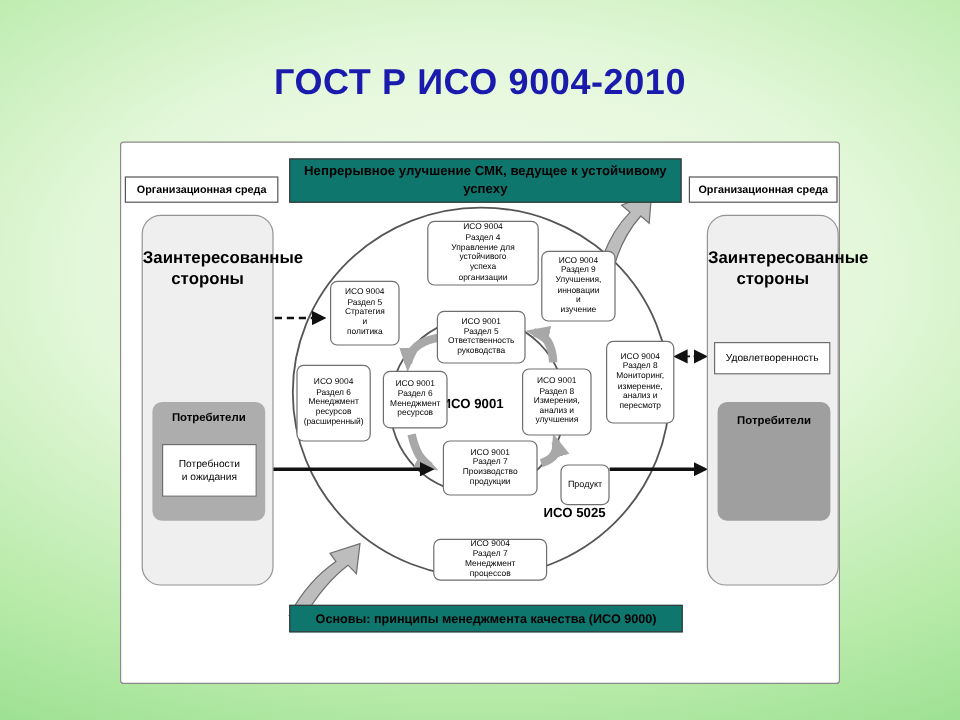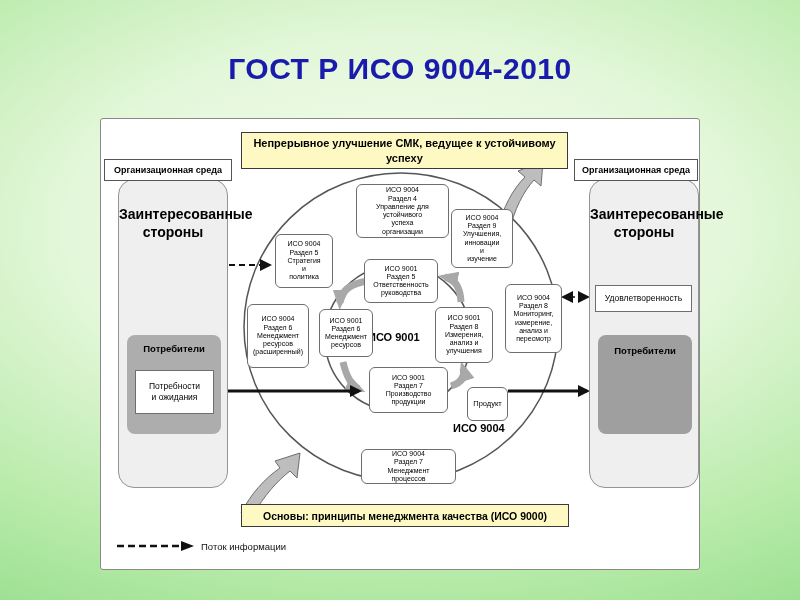--- a/index.html
+++ b/index.html
@@ -4,25 +4,25 @@
 <style>
   html,body{margin:0;padding:0;}
   body{font-family:"Liberation Sans",sans-serif;}
   .slide{position:relative;width:800px;height:600px;overflow:hidden;
     background:radial-gradient(ellipse 120% 90% at 50% 38%, #f7fdf3 0%, #e3f7d9 35%, #b6eaa7 65%, #7ed57a 100%);}
   .slide-title{position:absolute;left:0;top:52px;width:100%;text-align:center;
     font-size:30px;font-weight:bold;color:#1a1aad;letter-spacing:.5px;}
   .panel{position:absolute;left:100px;top:118px;width:600px;height:452px;
     background:#fff;border:1px solid #8a8a8a;border-radius:3px;box-sizing:border-box;}
   .layer{position:absolute;left:0;top:0;}
-  .banner{position:absolute;background:#fef9c3;border:1.5px solid #3a3a3a;display:flex;align-items:center;justify-content:center;
+  .banner{position:absolute;background:#0f766e;border:1.5px solid #3a3a3a;display:flex;align-items:center;justify-content:center;
     text-align:center;font-weight:bold;box-sizing:border-box;padding:2px 10px;}
   .banner.top{left:140px;top:13px;width:327px;height:37px;font-size:11px;line-height:1.3;}
   .banner.bottom{left:140px;top:385px;width:328px;height:23px;font-size:10.5px;}
-  .env-header{position:absolute;top:40px;height:22px;background:#fff;border:1px solid #555;
+  .env-header{position:absolute;top:28px;height:22px;background:#fff;border:1px solid #555;
     font-weight:bold;font-size:9px;display:flex;align-items:center;justify-content:center;box-sizing:border-box;z-index:3;}
   .env-container{position:absolute;top:60px;width:110px;height:309px;background:#efefef;
     border:1px solid #949494;border-radius:16px;box-sizing:border-box;z-index:2;}
   .stake{position:absolute;left:0;top:25px;width:100%;text-align:center;font-weight:bold;
     font-size:14px;line-height:1.3;white-space:pre-line;}
   .wbox{position:absolute;background:#fff;border:1px solid #6e6e6e;font-size:8.5px;line-height:1.3;
     display:flex;align-items:center;justify-content:center;text-align:center;white-space:pre-line;box-sizing:border-box;}
   .gbox{position:absolute;border-radius:8px;font-weight:bold;font-size:9.5px;text-align:center;box-sizing:border-box;}
   .sbox{position:absolute;background:#fff;border:1px solid #6e6e6e;border-radius:6px;font-size:7px;line-height:1.18;
     display:flex;align-items:center;justify-content:center;text-align:center;white-space:pre-line;box-sizing:border-box;z-index:4;padding:16px;}
@@ -88,21 +88,21 @@
     <div class="env-container" style="left:488px;">
       <div class="stake">Заинтересованные
 стороны</div>
       <div class="wbox" style="left:5px;top:105px;width:97px;height:27px;">Удовлетворенность</div>
       <div class="gbox" style="left:8px;top:155px;width:94px;height:99px;background:#9f9f9f;padding-top:10px;">
         <span>Потребители</span>
       </div>
     </div>
 
     <div class="elabel" style="left:267px;top:212px;width:60px;">ИСО 9001</div>
-    <div class="elabel" style="left:352px;top:303px;width:76px;">ИСО 9004</div>
+    <div class="elabel" style="left:352px;top:303px;width:76px;">ИСО 5025</div>
 
     <div class="sbox" style="left:255px;top:65px;width:93px;height:54px;">ИСО 9004
 Раздел 4
 Управление для
 устойчивого успеха
 организации</div>
     <div class="sbox" style="left:350px;top:90px;width:62px;height:59px;">ИСО 9004
 Раздел 9
 Улучшения,
 инновации и
@@ -139,25 +139,16 @@
 измерение,
 анализ и
 пересмотр</div>
     <div class="sbox" style="left:260px;top:330px;width:95px;height:35px;">ИСО 9004
 Раздел 7
 Менеджмент
 процессов</div>
     <div class="sbox" style="left:366px;top:268px;width:41px;height:18px;font-size:7.5px;">Продукт</div>
 
     <div class="legend">
-      <div class="legend-row">
-        <span class="legend-icon">
-          <svg width="82" height="12">
-              <line x1="2" y1="6" x2="66" y2="6" stroke="#111" stroke-width="2.5" stroke-dasharray="7 4"></line>
-              <polygon points="66,1 79,6 66,11" fill="#111"></polygon>
-            </svg>
-        </span>
-        <span>Поток информации</span>
-      </div>
     </div>
 
   </div>
 </div>
 
 </body></html>

